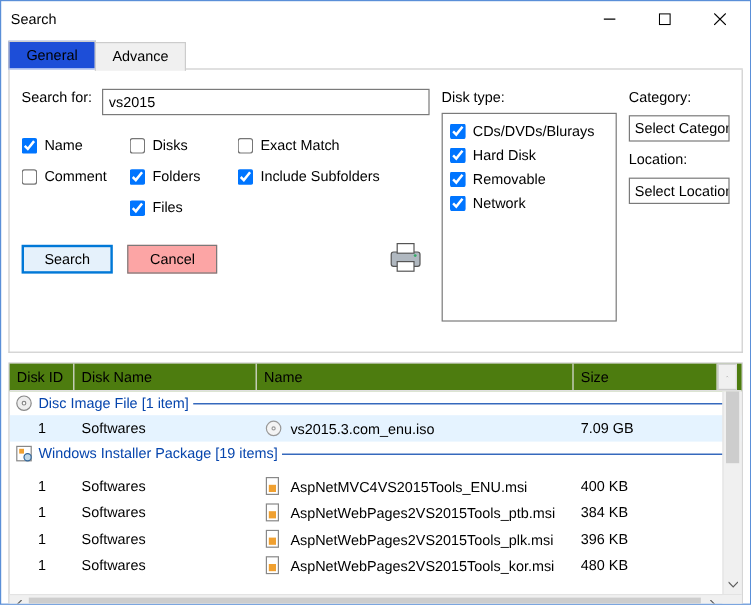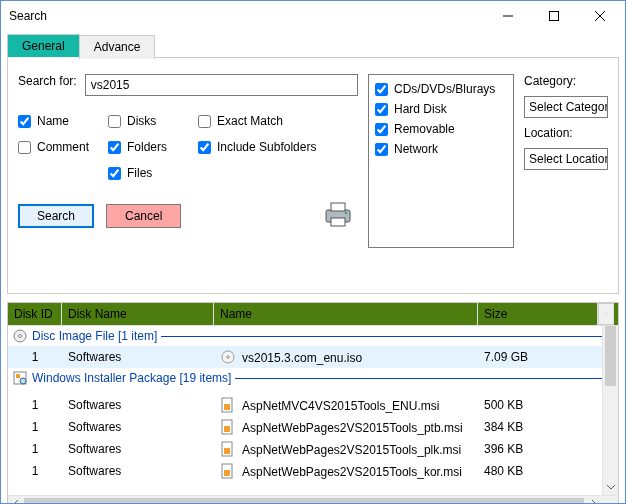--- a/index.html
+++ b/index.html
@@ -5,21 +5,21 @@
 * { box-sizing: border-box; margin: 0; padding: 0; }
 body { font-family: "Segoe UI", Tahoma, sans-serif; font-size: 12px; background: #fff; width: 626px; height: 504px; overflow: hidden; border: 1px solid #5a8fd8; }
 .titlebar { height: 30px; display: flex; align-items: center; padding: 0 2px 0 8px; }
 .title { font-size: 12px; color: #000; }
 .titlebar-spacer { flex: 1; }
 .win-btn { width: 46px; height: 30px; display: flex; align-items: center; justify-content: center; cursor: default; }
 .win-btn svg { width: 10px; height: 10px; }
 .content { padding: 2px 6px 6px 6px; }
 .tabbar { display: flex; border-bottom: 1px solid #ccc; }
 .tab { padding: 4px 14px; border: 1px solid #ccc; border-bottom: none; margin-right: -1px; background: #fff; position: relative; top: 1px; cursor: default; }
-.tab.active { background: #14b8a6; border-bottom: 1px solid #fff; }
+.tab.active { background: #1d4ed8; border-bottom: 1px solid #fff; }
 .tab.inactive { background: #f0f0f0; top: 2px; }
 .panel { border: 1px solid #ccc; border-top: none; padding: 16px 10px 10px 10px; display: flex; gap: 10px; height: 236px; }
 .leftcol { flex: 1; display: flex; flex-direction: column; }
 .searchrow { display: flex; gap: 8px; margin-bottom: 12px; }
 .searchrow label { white-space: nowrap; }
 .textinput { flex: 1; border: 1px solid #7a7a7a; padding: 3px 5px; font-size: 12px; font-family: inherit; }
 .checkgrid { display: grid; grid-template-columns: 90px 90px 160px; grid-auto-rows: 26px; }
 .chk { display: flex; align-items: center; gap: 6px; }
 .chk input { width: 13px; height: 13px; }
 .btnrow { display: flex; gap: 12px; margin-top: 14px; align-items: center; }
@@ -131,20 +131,21 @@
               <rect x="4" y="10" width="24" height="12" rx="2" fill="#b0b8c0" stroke="#555"></rect>
               <rect x="9" y="3" width="14" height="8" fill="#fff" stroke="#555"></rect>
               <rect x="9" y="18" width="14" height="8" fill="#fff" stroke="#555"></rect>
               <circle cx="24" cy="13" r="1.2" fill="#3a6"></circle>
             </svg>
         </span>
       </div>
     </div>
 
     <div class="midcol">
+      <label class="grplabel">Disk type:</label>
       <div class="listbox">
         <label class="chk">
             <input type="checkbox" checked="" style="">
             <span>CDs/DVDs/Blurays</span>
           </label>
         <label class="chk">
             <input type="checkbox" checked="" style="">
             <span>Hard Disk</span>
           </label>
         <label class="chk">
@@ -224,21 +225,21 @@
         <div>Softwares</div>
         <div class="cellname">
             <span class="ico">
               <svg width="16" height="16" viewBox="0 0 16 16">
                 <rect x="2" y="1" width="10" height="14" fill="#fff" stroke="#888"></rect>
                 <rect x="4" y="7" width="6" height="6" fill="#f0a030"></rect>
               </svg>
             </span>
             <span>AspNetMVC4VS2015Tools_ENU.msi</span>
           </div>
-        <div>500 KB</div>
+        <div>400 KB</div>
       </div>
       <div class="datarow">
         <div style="text-align:center">1</div>
         <div>Softwares</div>
         <div class="cellname">
             <span class="ico">
               <svg width="16" height="16" viewBox="0 0 16 16">
                 <rect x="2" y="1" width="10" height="14" fill="#fff" stroke="#888"></rect>
                 <rect x="4" y="7" width="6" height="6" fill="#f0a030"></rect>
               </svg>

